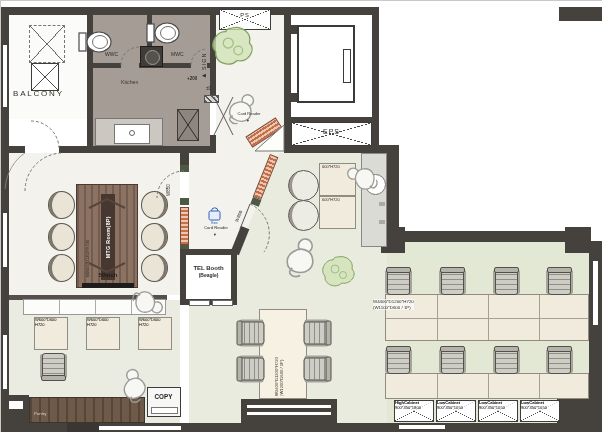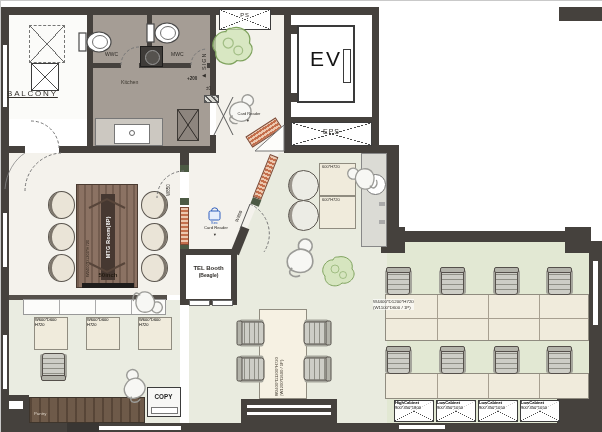--- a/index.html
+++ b/index.html
@@ -286,28 +286,27 @@
     <use href="#tree" transform="translate(231,47) scale(1.25)"></use>
     <use href="#tree" transform="translate(337,272) scale(1.0)"></use>
 
     <use href="#pers" transform="translate(242,107) rotate(24) scale(1.25)"></use>
     <use href="#pers" transform="translate(360,176) rotate(-75) scale(1.2)"></use>
     <use href="#pers" transform="translate(301,255) rotate(10) scale(1.5)"></use>
     <use href="#pers" transform="translate(133,383) rotate(-18) scale(1.25)"></use>
     <use href="#pers" transform="translate(148,303) rotate(105) scale(1.2)"></use>
   </svg>
 
-  <div class="lab" style="left:6px;top:89px;width:64px;font-size:8px;letter-spacing:1.8px;color:#35312c;text-decoration:underline;">BALCONY</div>
+  <div class="lab" style="left:12px;top:89px;width:64px;font-size:8px;letter-spacing:1.8px;color:#35312c;">BALCONY</div>
   <div class="lab" style="left:104px;top:51px;font-size:5px;">WWC</div>
   <div class="lab" style="left:170px;top:51px;font-size:5px;">MWC</div>
   <div class="lab" style="left:120px;top:79px;font-size:5.2px;color:#3c372f;">Kitchen</div>
   <div class="lab" style="left:218px;top:11px;width:52px;text-align:center;font-size:5.8px;letter-spacing:1px;">PS</div>
   <div class="lab vt" style="left:200px;top:37px;height:32px;font-size:5.5px;letter-spacing:1px;">SIGN</div>
   <div class="lab" style="left:201px;top:72px;font-size:5px;">◀</div>
-  <div class="lab" style="left:294px;top:46px;width:62px;text-align:center;font-size:21px;letter-spacing:2px;color:#141414;">EV</div>
   <div class="lab" style="left:290px;top:127px;width:81px;text-align:center;font-size:7px;letter-spacing:1px;">EPS</div>
   <div class="lab" style="left:186px;top:76px;font-size:4.5px;font-weight:bold;">+200</div>
   <div class="lab" style="left:205px;top:86px;font-size:4.5px;">±0</div>
   <div class="lab" style="left:230px;top:111px;width:36px;text-align:center;font-size:4px;line-height:1;">Card Reader</div>
   <div class="lab" style="left:245px;top:118px;font-size:3.8px;">▼</div>
   <div class="lab vt" style="left:166px;top:165px;height:30px;font-size:4.5px;">W850</div>
   <div class="lab" style="left:205px;top:220px;width:17px;text-align:center;font-size:4.3px;color:#2f5fbf;">Sec</div>
   <div class="lab" style="left:194px;top:225px;width:42px;text-align:center;font-size:4.2px;">Card Reader</div>
   <div class="lab" style="left:212px;top:232px;font-size:3.8px;">▼</div>
   <div class="lab" style="left:234px;top:220px;font-size:4.5px;transform:rotate(-67deg);transform-origin:left top;">W850</div>

